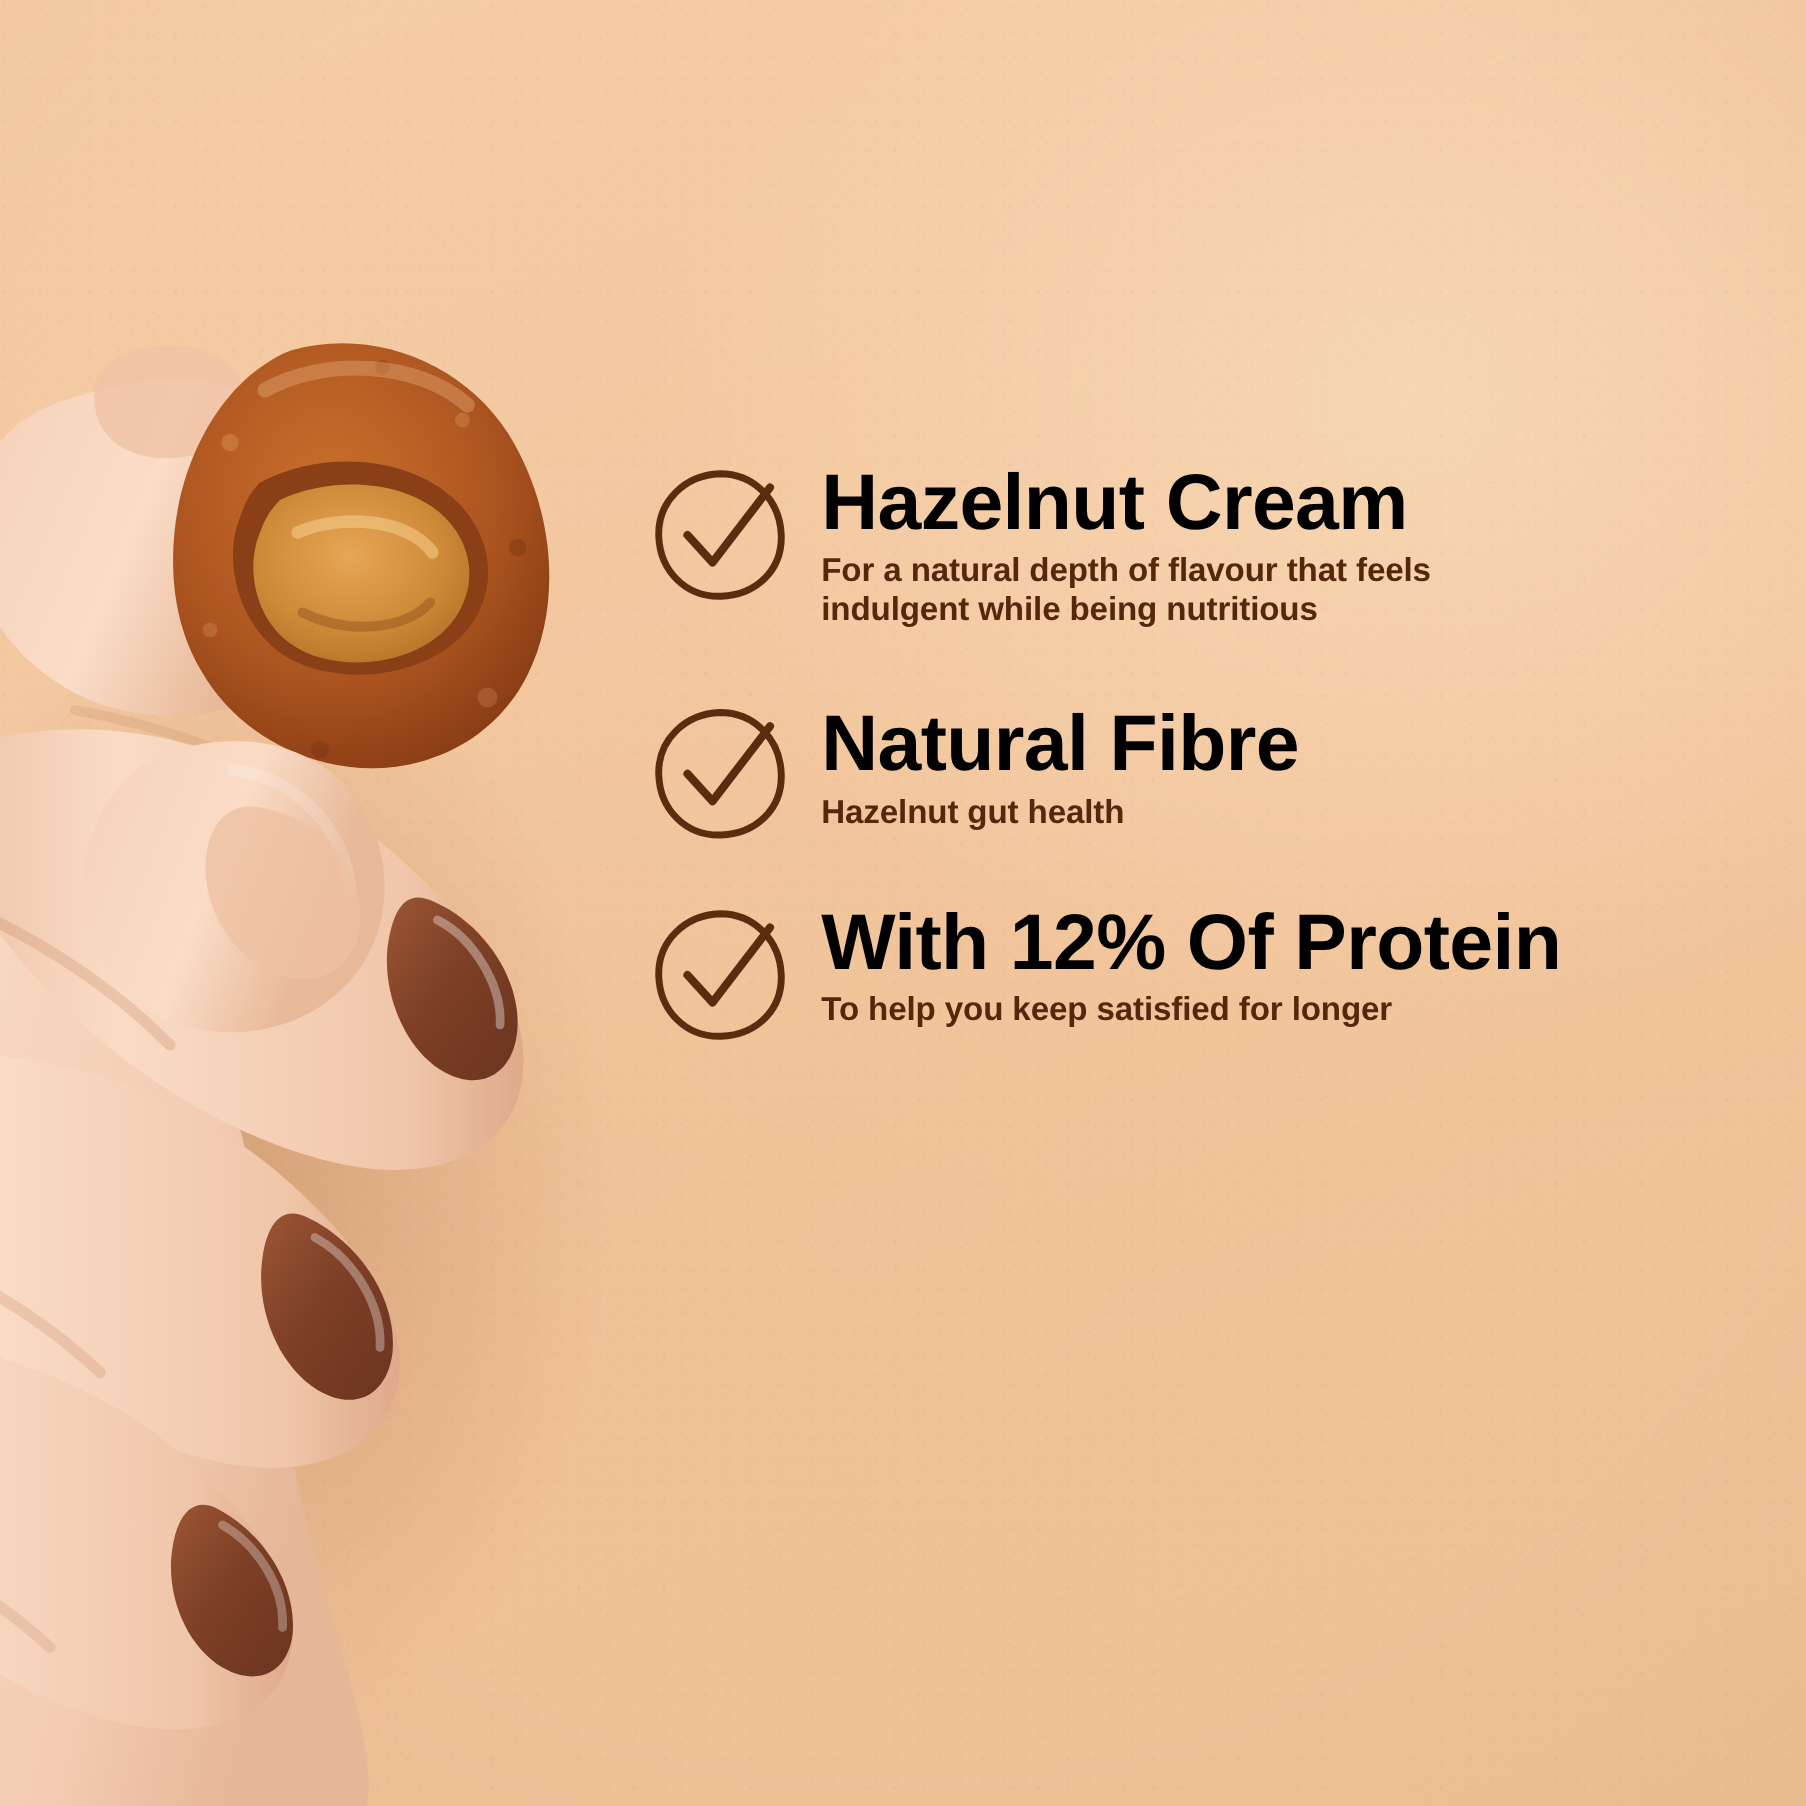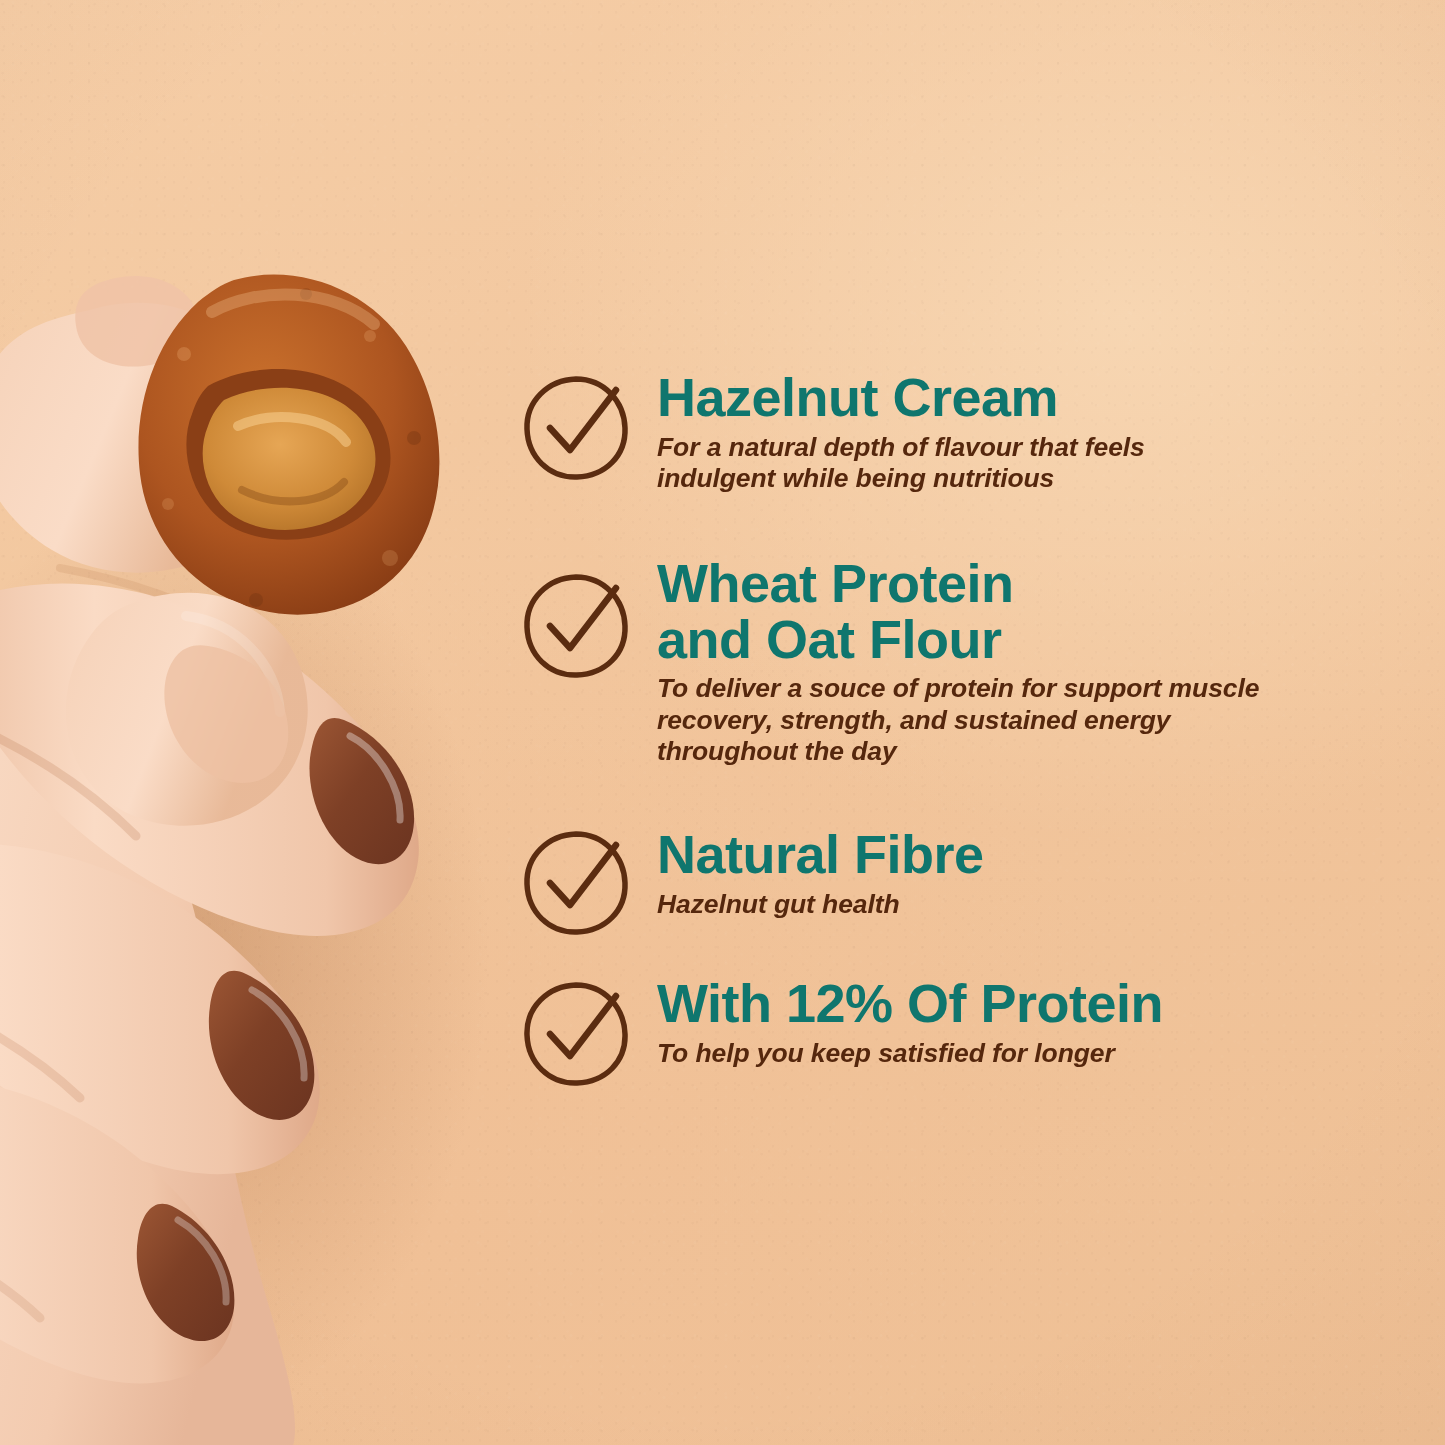--- a/index.html
+++ b/index.html
@@ -75,37 +75,36 @@
     position: absolute;
     left: 0;
     top: 6px;
     width: 112px;
     height: 112px;
   }
   .check svg { display: block; width: 100%; height: 100%; }
 
   .headline {
     margin: 0;
-    color: #0f766e;
+    color: #000000;
     font-weight: 700;
-    font-size: 54px;
+    font-size: 63px;
     line-height: 1.03;
     letter-spacing: -0.5px;
     font-stretch: condensed;
     white-space: pre-line;
   }
   .sub {
     margin: 6px 0 0 0;
     color: #55270d;
     font-weight: 700;
     font-size: 26.5px;
     line-height: 1.18;
     letter-spacing: -0.1px;
     white-space: pre-line;
-    font-style: italic;
   }
 
   
   .row-1 { margin-top: 0; }
   .row-1 .check { top: 2px; }
   .row-2 { margin-top: 62px; }
   .row-2 .check { top: 14px; }
   .row-3 { margin-top: 60px; }
   .row-3 .check { top: 0px; }
   .row-4 { margin-top: 56px; }
@@ -271,33 +270,20 @@
         <svg viewBox="0 0 112 112" xmlns="http://www.w3.org/2000/svg">
           <path d="M56 7 C 84 7, 104 29, 105 56 C 106 84, 85 104, 57 105 C 29 106, 8 85, 7 57 C 6 29, 28 8, 56 7 Z" fill="none" stroke="#5b2c10" stroke-width="5.5" stroke-linecap="round"></path>
           <path d="M30 56 L 50 78 L 96 18" fill="none" stroke="#5b2c10" stroke-width="6.5" stroke-linecap="round" stroke-linejoin="round"></path>
         </svg>
       </span>
       <h2 class="headline">Hazelnut Cream</h2>
       <p class="sub">For a natural depth of flavour that feels
 indulgent while being nutritious</p>
     </div>
 
-    <div class="row row-2">
-      <span class="check">
-        <svg viewBox="0 0 112 112" xmlns="http://www.w3.org/2000/svg">
-          <path d="M56 7 C 84 7, 104 29, 105 56 C 106 84, 85 104, 57 105 C 29 106, 8 85, 7 57 C 6 29, 28 8, 56 7 Z" fill="none" stroke="#5b2c10" stroke-width="5.5" stroke-linecap="round"></path>
-          <path d="M30 56 L 50 78 L 96 18" fill="none" stroke="#5b2c10" stroke-width="6.5" stroke-linecap="round" stroke-linejoin="round"></path>
-        </svg>
-      </span>
-      <h2 class="headline">Wheat Protein
-and Oat Flour</h2>
-      <p class="sub">To deliver a souce of protein for support muscle
-recovery, strength, and sustained energy
-throughout the day</p>
-    </div>
 
     <div class="row row-3">
       <span class="check">
         <svg viewBox="0 0 112 112" xmlns="http://www.w3.org/2000/svg">
           <path d="M56 7 C 84 7, 104 29, 105 56 C 106 84, 85 104, 57 105 C 29 106, 8 85, 7 57 C 6 29, 28 8, 56 7 Z" fill="none" stroke="#5b2c10" stroke-width="5.5" stroke-linecap="round"></path>
           <path d="M30 56 L 50 78 L 96 18" fill="none" stroke="#5b2c10" stroke-width="6.5" stroke-linecap="round" stroke-linejoin="round"></path>
         </svg>
       </span>
       <h2 class="headline">Natural Fibre</h2>
       <p class="sub">Hazelnut gut health</p>

